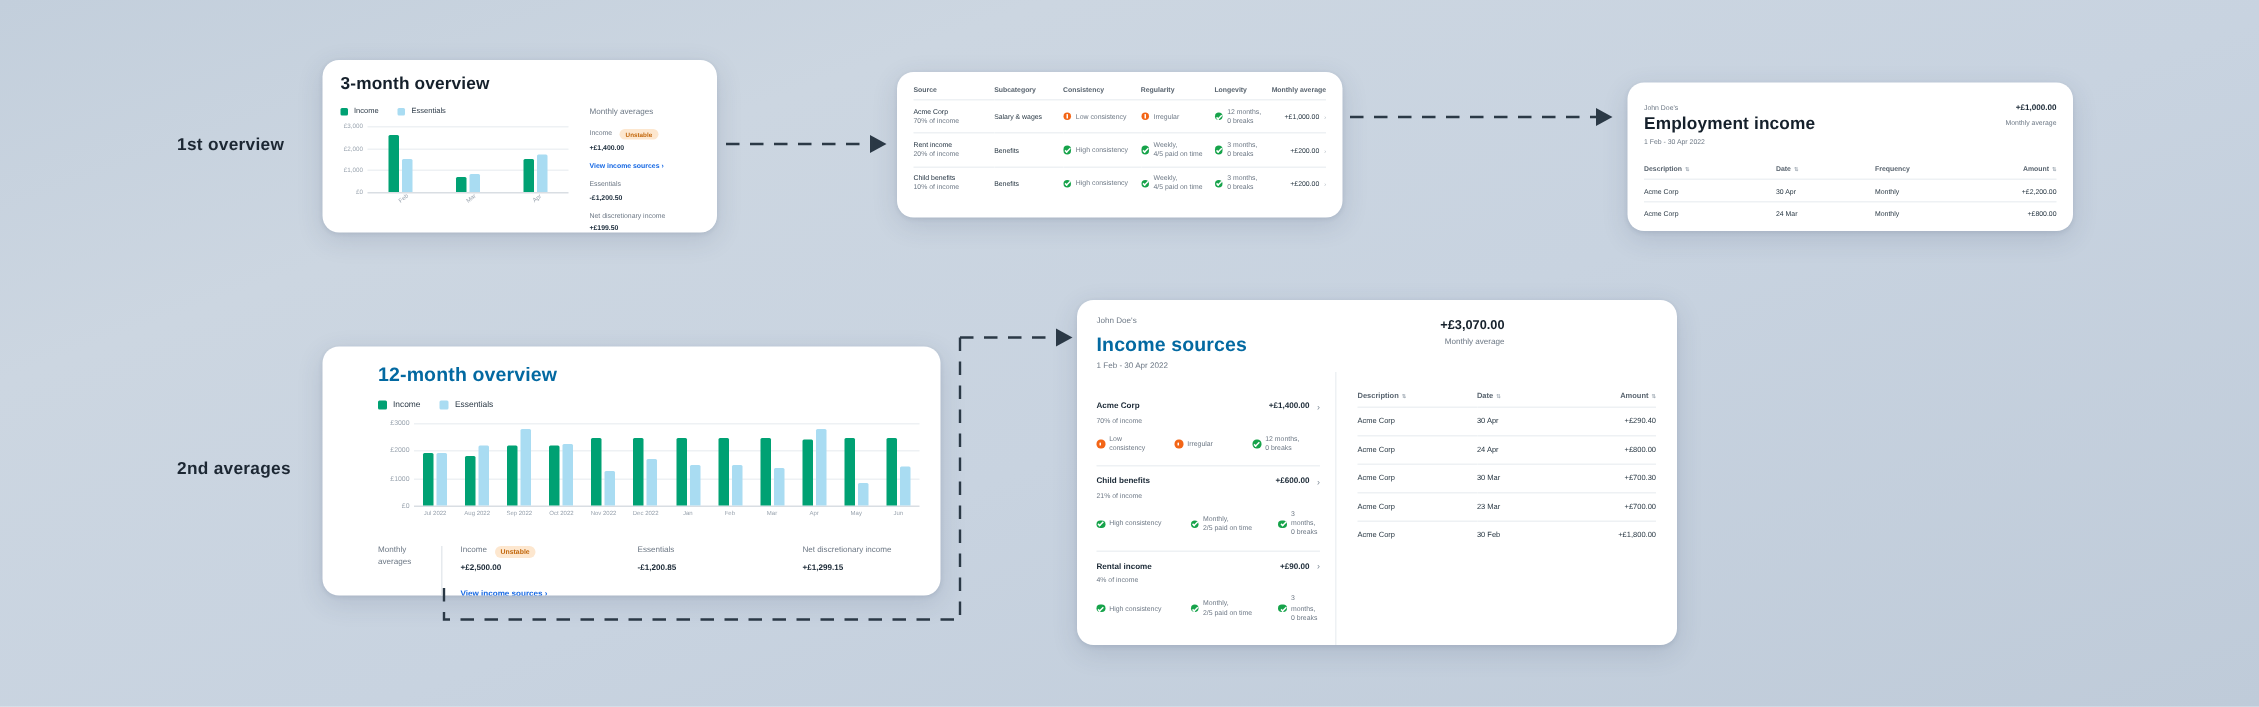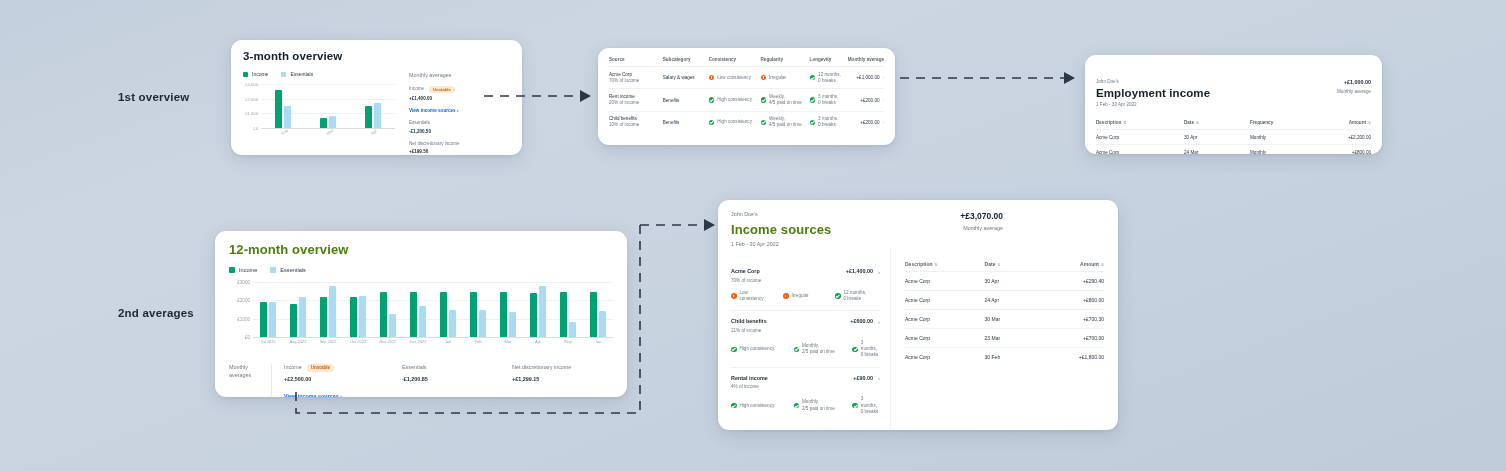--- a/index.html
+++ b/index.html
@@ -22,21 +22,21 @@
   .card {
     position: absolute;
     background: #ffffff;
     border-radius: 11px;
     box-shadow: 0 5px 18px rgba(40,60,90,.14), 0 1px 3px rgba(40,60,90,.10);
     overflow: hidden;
   }
 
   
   .h-title { font-size: 11.5px; font-weight: 700; color: #15202b; letter-spacing:.1px; }
-  .h-title-lg { font-size: 13px; font-weight: 700; color: #4d7c0f; letter-spacing:.1px; }
+  .h-title-lg { font-size: 13px; font-weight: 700; color: #0369a1; letter-spacing:.1px; }
   .tiny { font-size: 4.6px; color:#6d7885; line-height:1.35; }
   .tiny-d { font-size: 4.6px; color:#20303f; line-height:1.35; }
   .sm { font-size: 5.4px; color:#6d7885; line-height:1.4; }
   .sm-d { font-size: 5.4px; color:#1b2936; line-height:1.4; }
   .bold { font-weight: 700; }
   .link { color:#1668e3; font-weight:700; }
 
   
   .legend { display:flex; align-items:center; gap:13px; }
   .legend-item { display:flex; align-items:center; gap:4px; }
@@ -111,21 +111,21 @@
   .chevron-r { font-size:6px; color:#7b8794; line-height:1; }
 </style>
 </head>
 <body>
 
 <div class="stage">
 
   <div class="iter-label" style="left:118px; top:91px;">1st overview</div>
   <div class="iter-label" style="left:118px; top:307px;">2nd averages</div>
 
-  <div class="card" style="left:231px; top:40px; width:291px; height:115px;">
+  <div class="card" style="left:215px; top:40px; width:263px; height:115px;">
     <div style="padding:10px 12px 0 12px;">
       <div class="h-title">3-month overview</div>
 
       <div style="display:flex; margin-top:9px;">
 
         <div style="width:152px;">
           <div class="legend">
             <div class="legend-item">
               <span class="swatch sw-income"></span>
               <span class="legend-txt">Income</span>
@@ -302,21 +302,21 @@
       </table>
     </div>
   </div>
 
   <svg class="dash-wrap" style="left:900px; top:68px; width:180px; height:20px;">
     <line x1="0" y1="10" x2="164" y2="10" stroke="#2b3946" stroke-width="1.6" stroke-dasharray="9 7"></line>
     <polygon points="164,4 175,10 164,16" fill="#2b3946"></polygon>
   </svg>
 
   <div class="card" style="left:1085px; top:55px; width:297px; height:99px;">
-    <div style="padding:24px 11px;">
+    <div style="padding:14px 11px;">
       <div style="display:flex; justify-content:space-between; align-items:flex-start;">
         <div>
           <div class="tiny">John Doe's</div>
           <div class="h-title" style="margin-top:2px;">Employment income</div>
           <div class="tiny" style="margin-top:3px;">1 Feb - 30 Apr 2022</div>
         </div>
         <div style="text-align:right;">
           <div class="sm-d bold">+£1,000.00</div>
           <div class="tiny" style="margin-top:2px;">Monthly average</div>
         </div>
@@ -343,21 +343,21 @@
             <td>24 Mar</td>
             <td>Monthly</td>
             <td class="ta-r">+£800.00</td>
           </tr>
         </tbody>
       </table>
     </div>
   </div>
 
   <div class="card" style="left:215px; top:231px; width:412px; height:166px;">
-    <div style="padding:11px 14px;">
+    <div style="padding:11px 14px;margin-left:23px;">
       <div class="h-title-lg">12-month overview</div>
 
       <div class="legend" style="margin-top:10px;">
         <div class="legend-item">
           <span class="swatch sw-income" style="width:6px;height:6px;"></span>
           <span class="legend-txt" style="font-size:5.6px;">Income</span>
         </div>
         <div class="legend-item">
           <span class="swatch sw-ess" style="width:6px;height:6px;"></span>
           <span class="legend-txt" style="font-size:5.6px;">Essentials</span>

